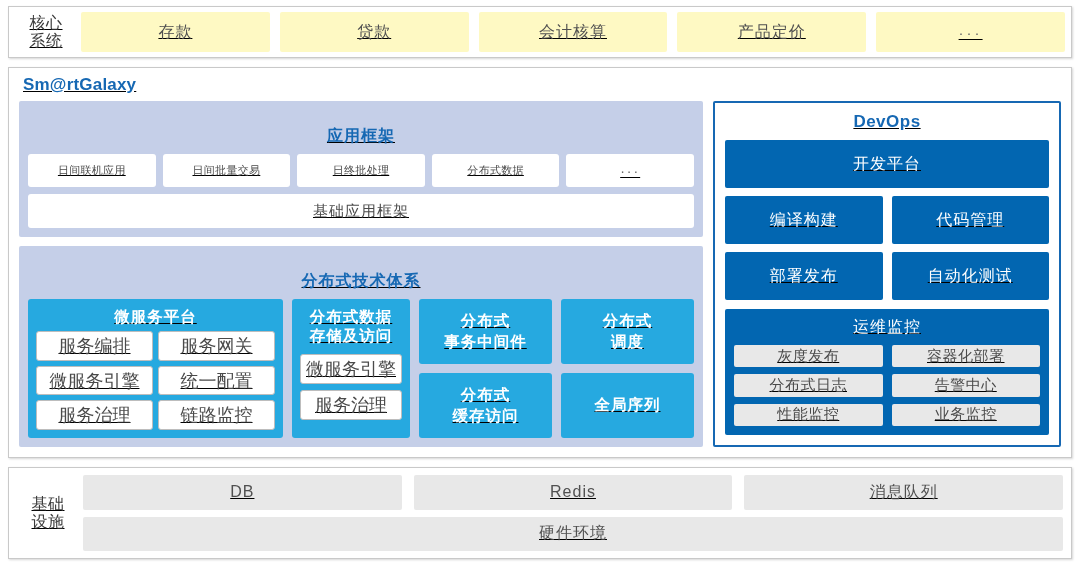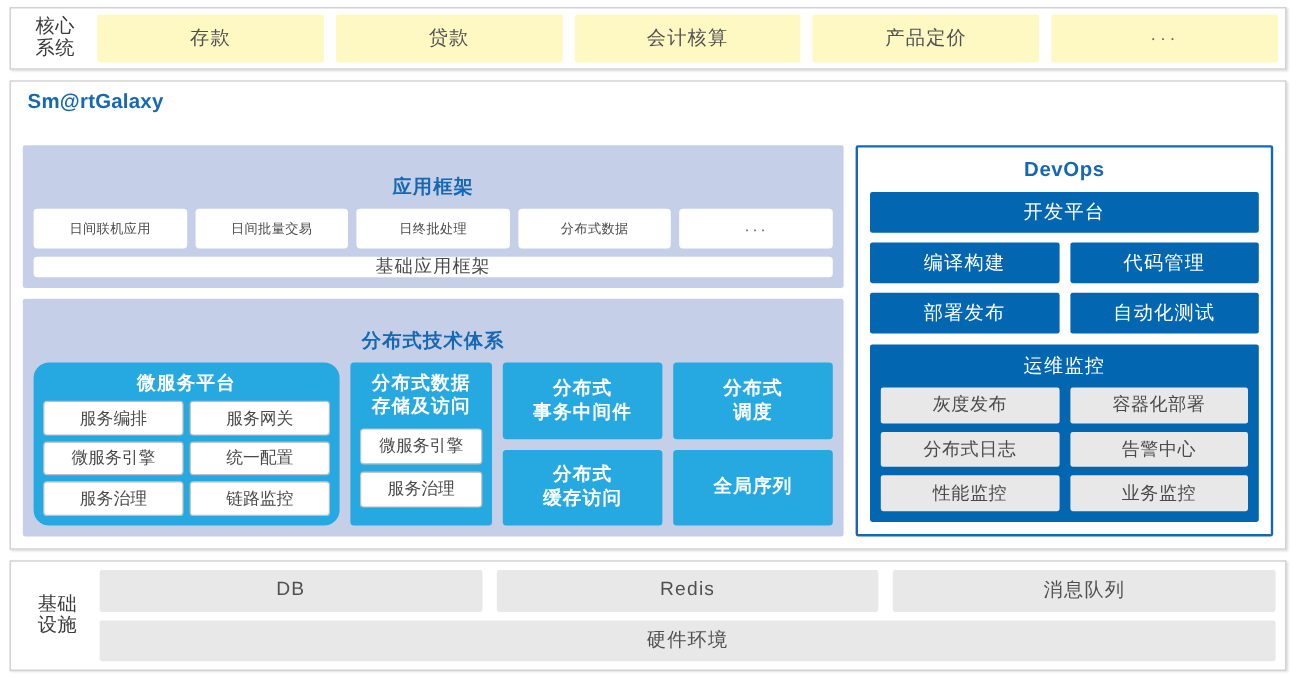--- a/index.html
+++ b/index.html
@@ -15,20 +15,21 @@
   }
   .page {
     width: 1080px;
     height: 565px;
     position: relative;
     box-sizing: border-box;
     padding: 6px 8px 6px 8px;
     display: flex;
     flex-direction: column;
     gap: 9px;
+    text-decoration: underline;
   }
 
   
   .panel {
     border: 1px solid #c9c9c9;
     background: #ffffff;
     box-shadow: 1px 1px 2px rgba(0,0,0,0.16);
     box-sizing: border-box;
   }
 
@@ -74,21 +75,20 @@
     letter-spacing: 3px;
     color: #6a6a6a;
   }
 
   
   .galaxy {
     flex: 1 1 auto;
     padding: 6px 10px 10px 10px;
     display: flex;
     flex-direction: column;
-    gap: 20px;
   }
   .galaxy-title {
     font-size: 17px;
     font-weight: bold;
     color: #1668b3;
     letter-spacing: 0.2px;
     margin: 1px 0 6px 4px;
   }
   .galaxy-body {
     flex: 1 1 auto;
@@ -139,21 +139,21 @@
     letter-spacing: 0.3px;
   }
   .white-tile.dots {
     letter-spacing: 2px;
     color: #6a6a6a;
     font-size: 14px;
   }
   .appf-base {
     background: #ffffff;
     border-radius: 3px;
-    height: 17px;
+    height: 34px;
     margin-top: 7px;
     display: flex;
     align-items: center;
     justify-content: center;
     font-size: 15px;
     color: #4a4a4a;
     letter-spacing: 1px;
   }
 
   
@@ -180,36 +180,35 @@
     letter-spacing: 1px;
     line-height: 1.25;
     padding: 6px 2px 5px 2px;
   }
   .micro-col {
     flex: 0 0 255px;
     display: flex;
     flex-direction: column;
     padding: 2px 8px 8px 8px;
     box-sizing: border-box;
-    border-radius: 13px;
   }
   .micro-grid {
     flex: 1 1 auto;
     display: grid;
     grid-template-columns: 1fr 1fr;
     gap: 5px;
   }
   .inner-white {
     background: #ffffff;
     border: 1px solid #bdbdbd;
     border-radius: 3px;
     display: flex;
     align-items: center;
     justify-content: center;
-    font-size: 14px;
+    font-size: 18px;
     color: #4a4a4a;
     white-space: nowrap;
     box-sizing: border-box;
   }
   .store-col {
     flex: 0 0 118px;
     display: flex;
     flex-direction: column;
     padding: 2px 8px 8px 8px;
     box-sizing: border-box;
@@ -264,21 +263,21 @@
   }
   .blue-tile {
     background: #0266b1;
     border-radius: 2px;
     color: #ffffff;
     display: flex;
     align-items: center;
     justify-content: center;
     font-size: 16px;
     letter-spacing: 1px;
-    height: 34px;
+    height: 48px;
   }
   .devops-row {
     display: flex;
     gap: 9px;
     margin-top: 8px;
   }
   .devops-row .blue-tile { flex: 1 1 0; }
   .ops-box {
     background: #0266b1;
     border-radius: 2px;

